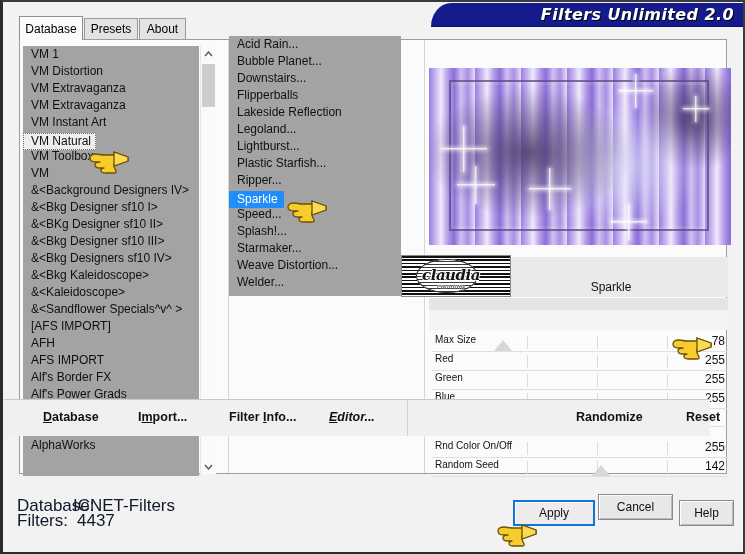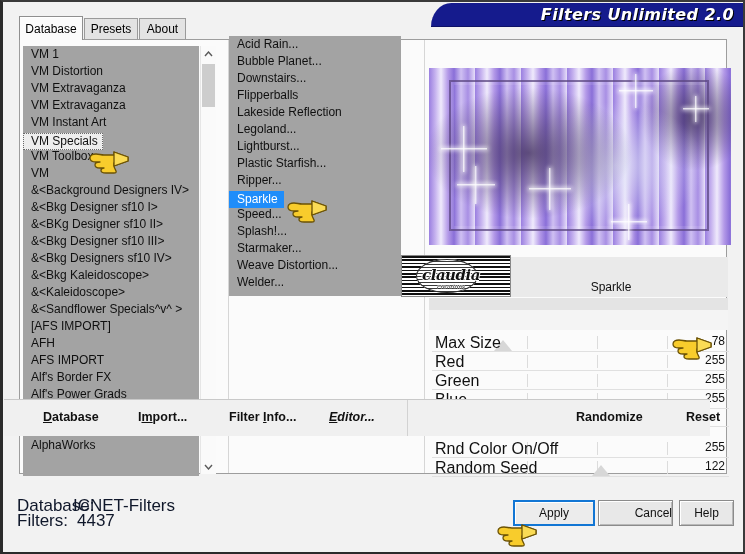--- a/index.html
+++ b/index.html
@@ -153,21 +153,21 @@
   .filter-title{
     position:absolute;left:508px;top:278px;width:200px;
     font-size:12px;color:#111;text-align:center;
   }
   .band{position:absolute;background:#eaeaea;}
   .rowline{position:absolute;height:1px;background:#e0e0e0;}
   .srow{
     position:absolute;left:429px;width:297px;height:18px;
   }
   .srow .lbl{
-    position:absolute;left:3px;top:1px;font-size:16px;color:#111;white-space:nowrap;
+    position:absolute;left:3px;top:1px;font-size:10px;color:#111;white-space:nowrap;
   }
   .srow .val{
     position:absolute;right:4px;top:1px;font-size:12px;color:#111;text-align:right;
   }
   .srow .trackmark{
     position:absolute;top:3px;width:1px;height:13px;background:#dcdcdc;
   }
   .thumb{
     position:absolute;width:0;height:0;
     border-left:9px solid transparent;border-right:9px solid transparent;
@@ -243,21 +243,21 @@
       </div>
     <div class="li-wrap">
         <div class="li">VM Extravaganza</div>
       </div>
     <div class="li-wrap">
         <div class="li">VM Extravaganza</div>
       </div>
     <div class="li-wrap">
         <div class="li">VM Instant Art</div>
       </div>
-    <div class="li-wrap"><div class="li sel-soft">VM Specials</div></div>
+    <div class="li-wrap"><div class="li sel-soft">VM Natural</div></div>
     <div class="li-wrap">
         <div class="li">VM Toolbox</div>
       </div>
     <div class="li-wrap">
         <div class="li">VM</div>
       </div>
     <div class="li-wrap">
         <div class="li">&amp;&lt;Background Designers IV&gt;</div>
       </div>
     <div class="li-wrap">
@@ -437,21 +437,21 @@
     <span class="val">255</span>
   </div>
   <div class="rowline" style="left:429px;top:455px;width:297px;"></div>
 
   <div class="srow" style="top:456px;">
     <div class="trackmark" style="left:95px;"></div>
       <div class="trackmark" style="left:165px;"></div>
       <div class="trackmark" style="left:235px;"></div>
     <div class="thumb" style="left:160px;top:7px;"></div>
     <span class="lbl">Random Seed</span>
-    <span class="val">122</span>
+    <span class="val">142</span>
   </div>
   <div class="rowline" style="left:429px;top:474px;width:297px;"></div>
 
   <div class="menubar">
     <div class="mdiv" style="left:403px;"></div>
     <div class="menuitem" style="left:20px;"><u>D</u>atabase</div>
     <div class="menuitem" style="left:115px;">I<u>m</u>port...</div>
     <div class="menuitem" style="left:206px;">Filter <u>I</u>nfo...</div>
     <div class="menuitem" style="left:306px;font-style:italic;"><u>E</u>ditor...</div>
     <div class="menuitem" style="left:553px;">Randomize</div>
@@ -460,21 +460,21 @@
 
   <div class="status">
     <div class="st-line" style="left:14px;top:16px;">Database:</div>
     <div class="st-line" style="left:70px;top:16px;">ICNET-Filters</div>
     <div class="st-line" style="left:14px;top:31px;">Filters:</div>
     <div class="st-line" style="left:74px;top:31px;">4437</div>
 
     <div class="btn focus" style="left:510px;top:20px;width:82px;">
       <span>Apply</span>
     </div>
-    <div class="btn" style="left:595px;top:20px;width:75px;justify-content:flex-end;">
+    <div class="btn" style="left:595px;top:14px;width:75px;">
       <span>Cancel</span>
     </div>
     <div class="btn" style="left:676px;top:20px;width:55px;">
       <span>Help</span>
     </div>
   </div>
 
   <div class="hand" style="left:84px;top:145px;">
     <svg width="44" height="28" viewBox="0 0 44 28">
       <g transform="translate(1,1)">

